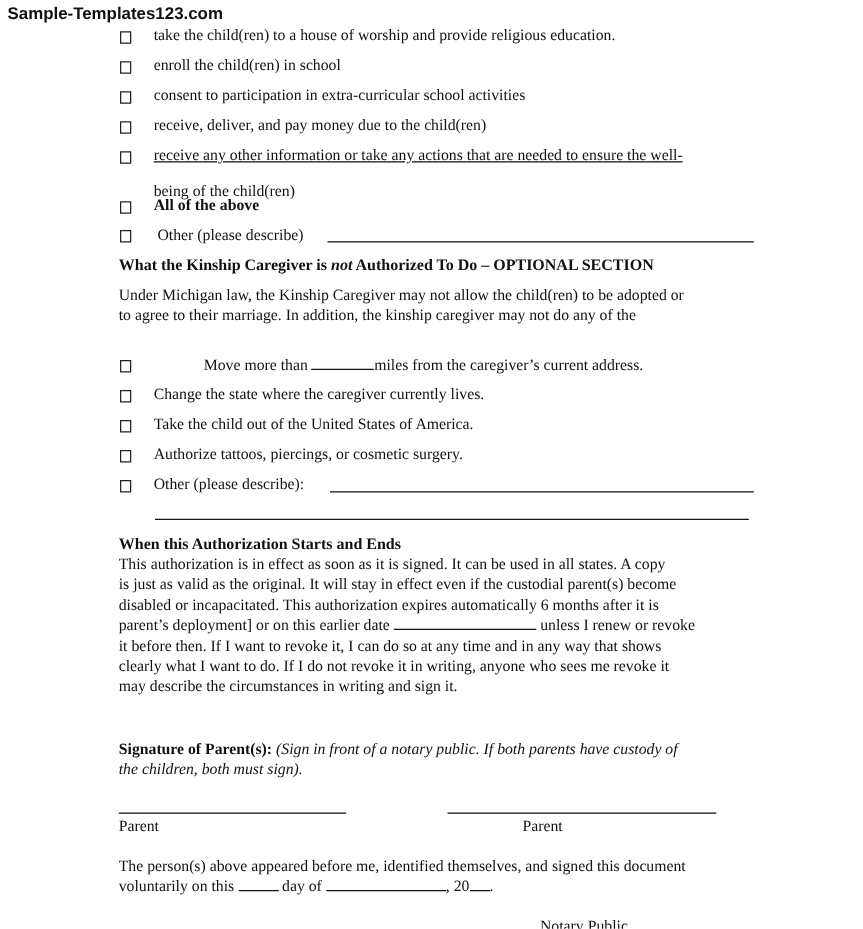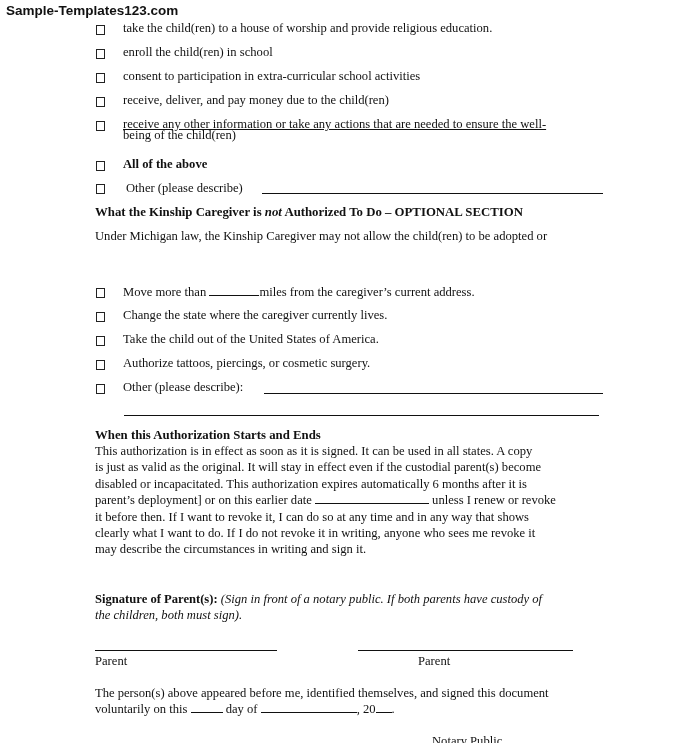--- a/index.html
+++ b/index.html
@@ -39,39 +39,40 @@
   <div class="row-text" style="top:45px;">enroll the child(ren) in school</div>
 
   <div class="cb" style="left:96px;top:73px;"></div>
   <div class="row-text" style="top:69px;">consent to participation in extra-curricular school activities</div>
 
   <div class="cb" style="left:96px;top:97px;"></div>
   <div class="row-text" style="top:93px;">receive, deliver, and pay money due to the child(ren)</div>
 
   <div class="cb" style="left:96px;top:121px;"></div>
   <div class="row-text" style="top:117px;text-decoration:underline;">receive any other information or take any actions that are needed to ensure the well-</div>
-  <div class="row-text" style="top:128px;">being of the child(ren)</div>
+  <div class="row-text" style="top:146px;">being of the child(ren)</div>
 
   <div class="cb" style="left:96px;top:161px;"></div>
   <div class="row-text b" style="top:157px;">All of the above</div>
 
   <div class="cb" style="left:96px;top:184px;"></div>
   <div class="row-text" style="top:181px;left:126px;">Other  (please describe)</div>
   <div class="line" style="left:262px;top:193px;width:341px;"></div>
 </div>
 
 <div class="abs b" style="left:95px;top:205px;font-size:12.8px;"><span>What the Kinship Caregiver is </span><span class="i">not</span><span> Authorized To Do – OPTIONAL SECTION</span></div>
 
 <div class="para" style="top:228px;">
   <div>Under Michigan law, the Kinship Caregiver may not allow the child(ren) to be adopted or</div>
+  <div>to agree to their marriage.  In addition, the kinship caregiver may not do any of the</div>
 </div>
 
 <div>
   <div class="cb" style="left:96px;top:288px;"></div>
-  <div class="row-text" style="top:284px;"><span>Move more than </span><span class="fill" style="width:50px;"></span><span>miles from the caregiver’s current address.</span></div>
+  <div class="row-text" style="top:284px;margin-left:40px;"><span>Move more than </span><span class="fill" style="width:50px;"></span><span>miles from the caregiver’s current address.</span></div>
 
   <div class="cb" style="left:96px;top:312px;"></div>
   <div class="row-text" style="top:308px;">Change the state where the caregiver currently lives.</div>
 
   <div class="cb" style="left:96px;top:336px;"></div>
   <div class="row-text" style="top:332px;">Take the child out of the United States of America.</div>
 
   <div class="cb" style="left:96px;top:360px;"></div>
   <div class="row-text" style="top:356px;">Authorize tattoos, piercings, or cosmetic surgery.</div>
 

